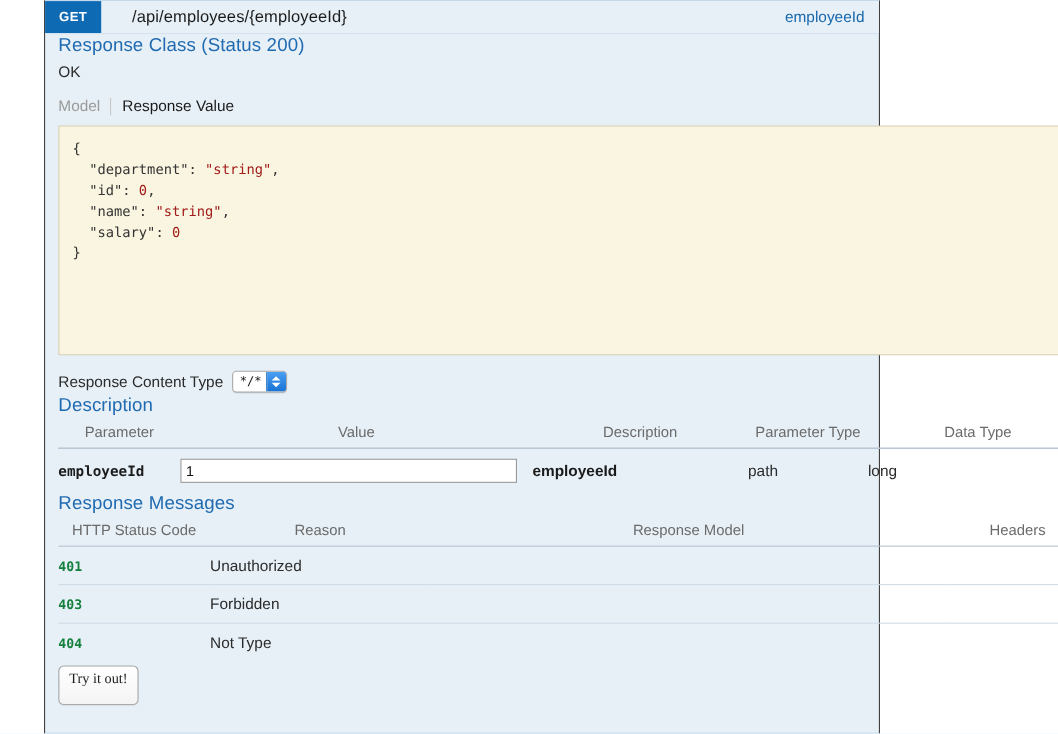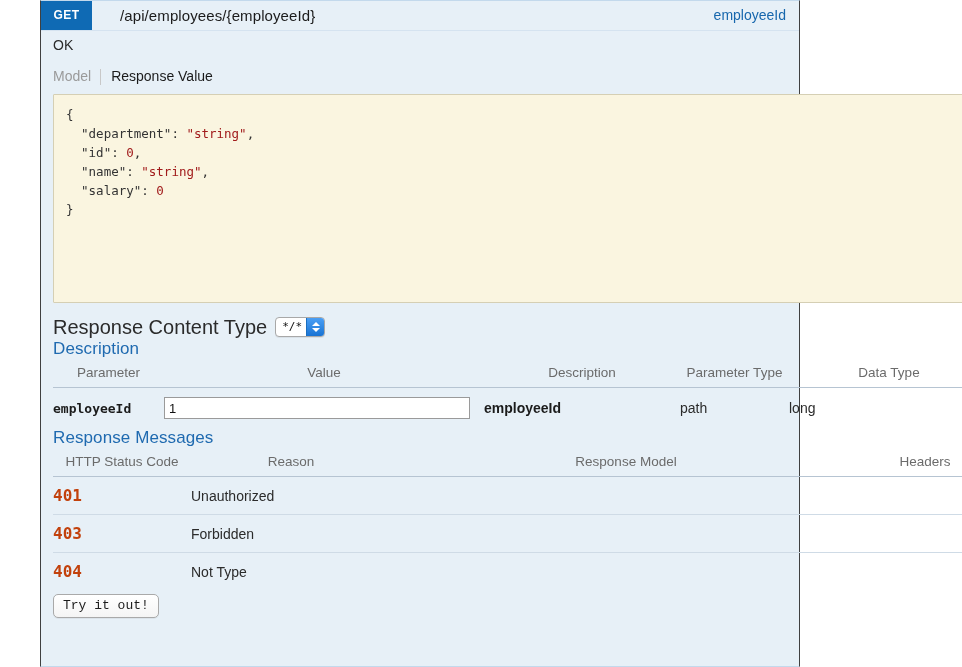--- a/index.html
+++ b/index.html
@@ -167,21 +167,21 @@
   }
 
   
   .resp-ct-row {
     margin-top: 12px;
     height: 24px;
     display: flex;
     align-items: center;
   }
   .resp-ct-label {
-    font-size: 20px;
+    font-size: 14px;
     color: #2b2b2b;
     margin-right: 8px;
   }
   .mac-select {
     position: relative;
     display: inline-flex;
     align-items: center;
     height: 20px;
     min-width: 44px;
     background: #ffffff;
@@ -281,33 +281,33 @@
     outline: none;
   }
 
   .col-status { width: 138px; }
   .col-reason { width: 200px; }
   .col-model  { width: 470px; }
   .col-headers{ width: 128px; }
 
   .status-code {
     font-family: "DejaVu Sans Mono", "Liberation Mono", monospace;
-    font-size: 16px;
+    font-size: 12px;
     font-weight: bold;
-    color: #c2410c;
+    color: #15803d;
   }
 
   .submit-row {
     margin-top: 4px;
     padding-bottom: 12px;
   }
   .try-btn {
     display: inline-block;
-    padding: 3px 9px 4px 9px;
-    font-family: Liberation Mono, monospace;
+    padding: 3px 9px 16px 9px;
+    font-family: Liberation Serif, serif;
     font-size: 13px;
     color: #1b1b1b;
     background: linear-gradient(#ffffff, #f4f4f4);
     border: 1px solid #a9a9a9;
     border-radius: 5px;
     box-shadow: 0 1px 0 rgba(0,0,0,0.05);
     cursor: pointer;
     line-height: 15px;
   }
 </style>
@@ -317,20 +317,21 @@
 <div class="operation">
 
   <div class="op-heading">
     <span class="http-method">GET</span>
     <span class="op-path">/api/employees/{employeeId}</span>
     <a class="op-nickname" href="#">employeeId</a>
   </div>
 
   <div class="op-content">
 
+    <h4 class="section-title resp-class-title">Response Class (Status 200)</h4>
 
     <div class="ok-text">OK</div>
 
     <div class="model-tabs">
       <a class="model-tab" href="#">Model</a>
       <span class="tab-sep"></span>
       <a class="model-tab active" href="#">Response Value</a>
     </div>
 
     <div class="example-box">

